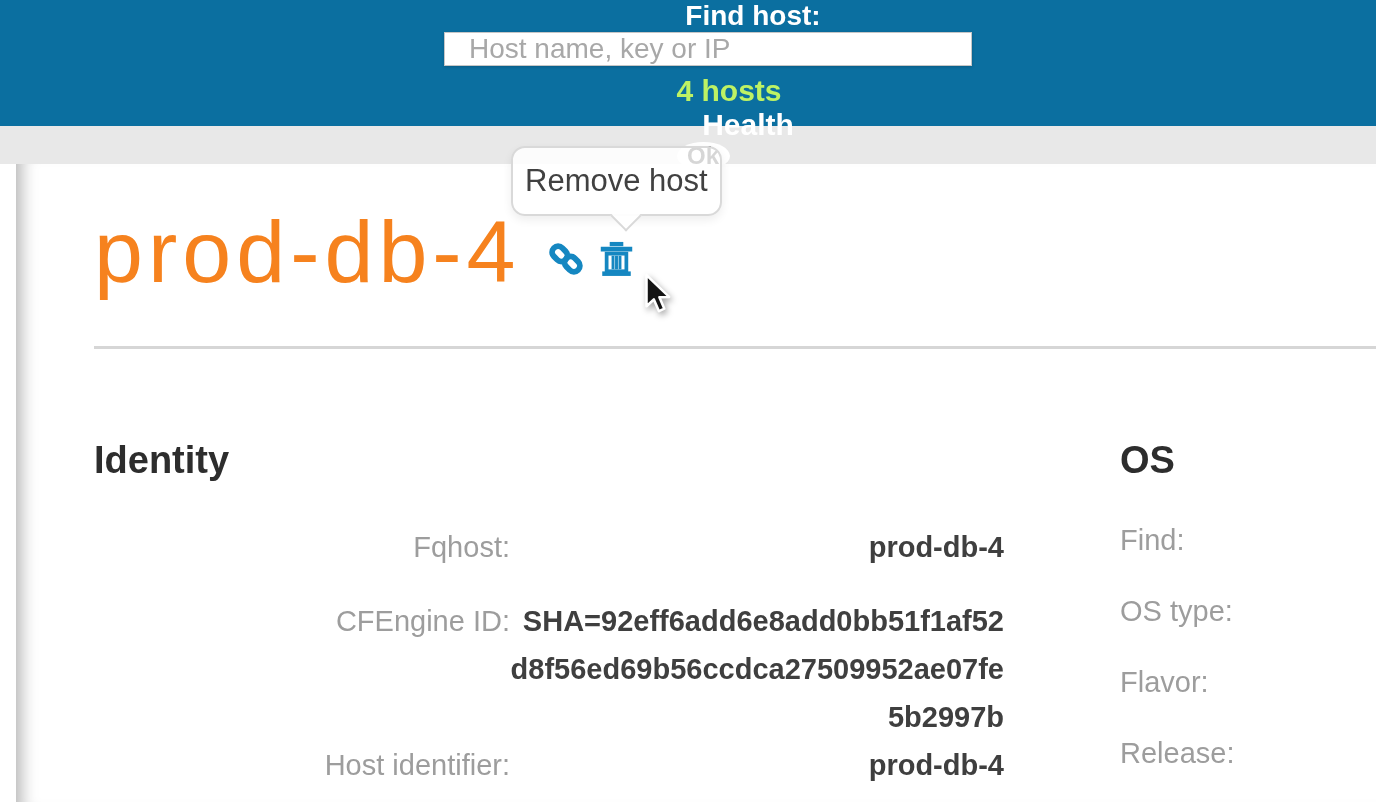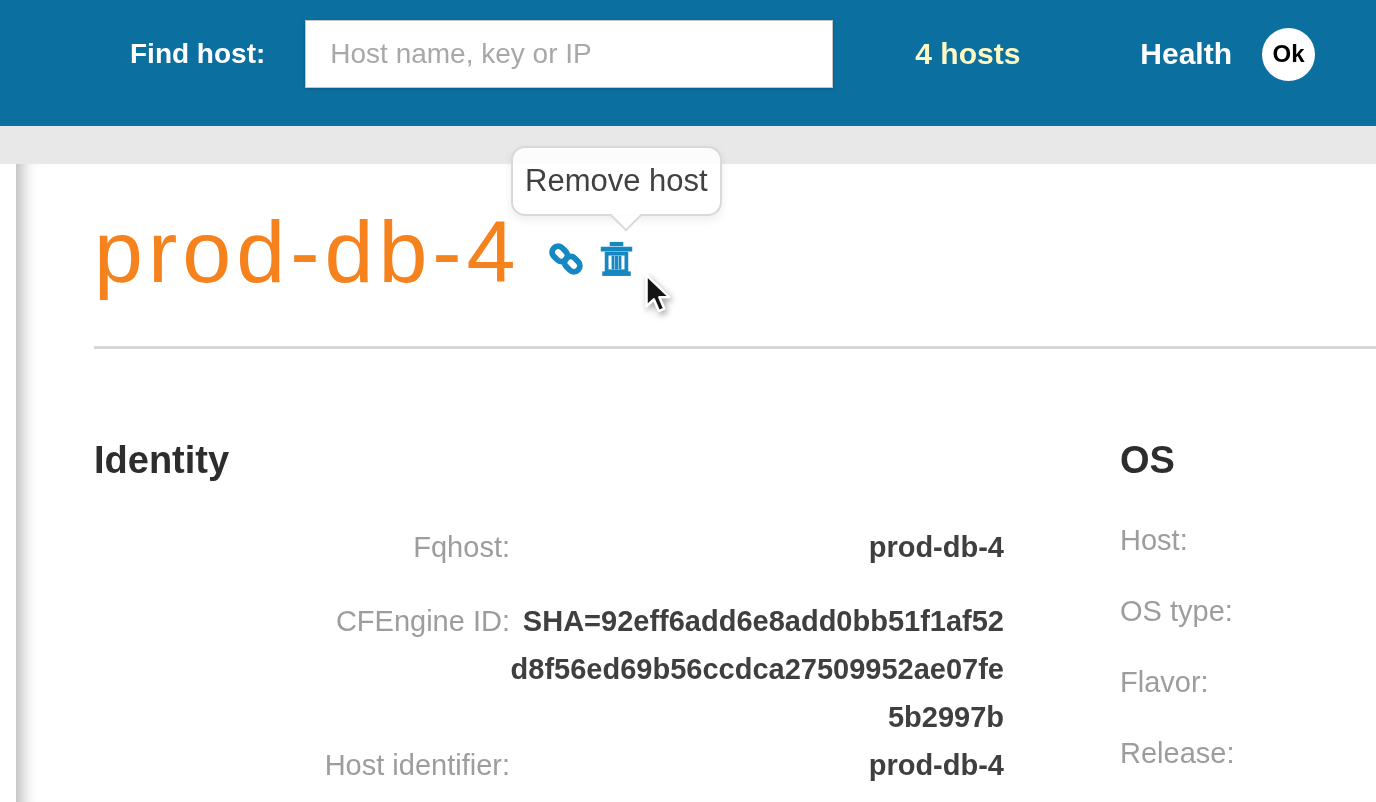--- a/index.html
+++ b/index.html
@@ -11,20 +11,21 @@
     overflow: hidden;
   }
 
   
   .topbar {
     height: 126px;
     background: #0b6fa0;
     display: flex;
     align-items: center;
     padding-bottom: 18px; 
+    flex-direction: column;
   }
   .find-label {
     color: #ffffff;
     font-size: 28px;
     font-weight: 700;
     margin-left: 130px;
     white-space: nowrap;
   }
   .search-input {
     margin-left: 40px;
@@ -36,26 +37,27 @@
     font-family: "Liberation Sans", sans-serif;
     font-size: 28px;
     color: #333333;
     padding: 0 24px;
     outline: none;
     box-shadow: 0 1px 3px rgba(0,0,0,0.18);
   }
   .search-input::placeholder { color: #a8a8a8; }
   .hosts-link {
     margin-left: 82px;
-    color: #fef9c3;
+    color: #bef264;
     font-size: 30px;
     font-weight: 700;
     text-decoration: none;
     cursor: pointer;
     white-space: nowrap;
+    margin-top: 8px;
   }
   .health-label {
     margin-left: 120px;
     color: #ffffff;
     font-size: 30px;
     font-weight: 700;
     white-space: nowrap;
   }
   .ok-badge {
     margin-left: 30px;
@@ -242,21 +244,21 @@
       <div class="id-row">
         <span class="row-label">Host identifier:</span>
         <span class="row-value">prod-db-4</span>
       </div>
     </section>
 
     <section>
       <h2 class="section-heading">OS</h2>
 
       <div class="os-row">
-        <span class="row-label">Host:</span>
+        <span class="row-label">Find:</span>
       </div>
       <div class="os-row">
         <span class="row-label">OS type:</span>
       </div>
       <div class="os-row">
         <span class="row-label">Flavor:</span>
       </div>
       <div class="os-row">
         <span class="row-label">Release:</span>
       </div>

